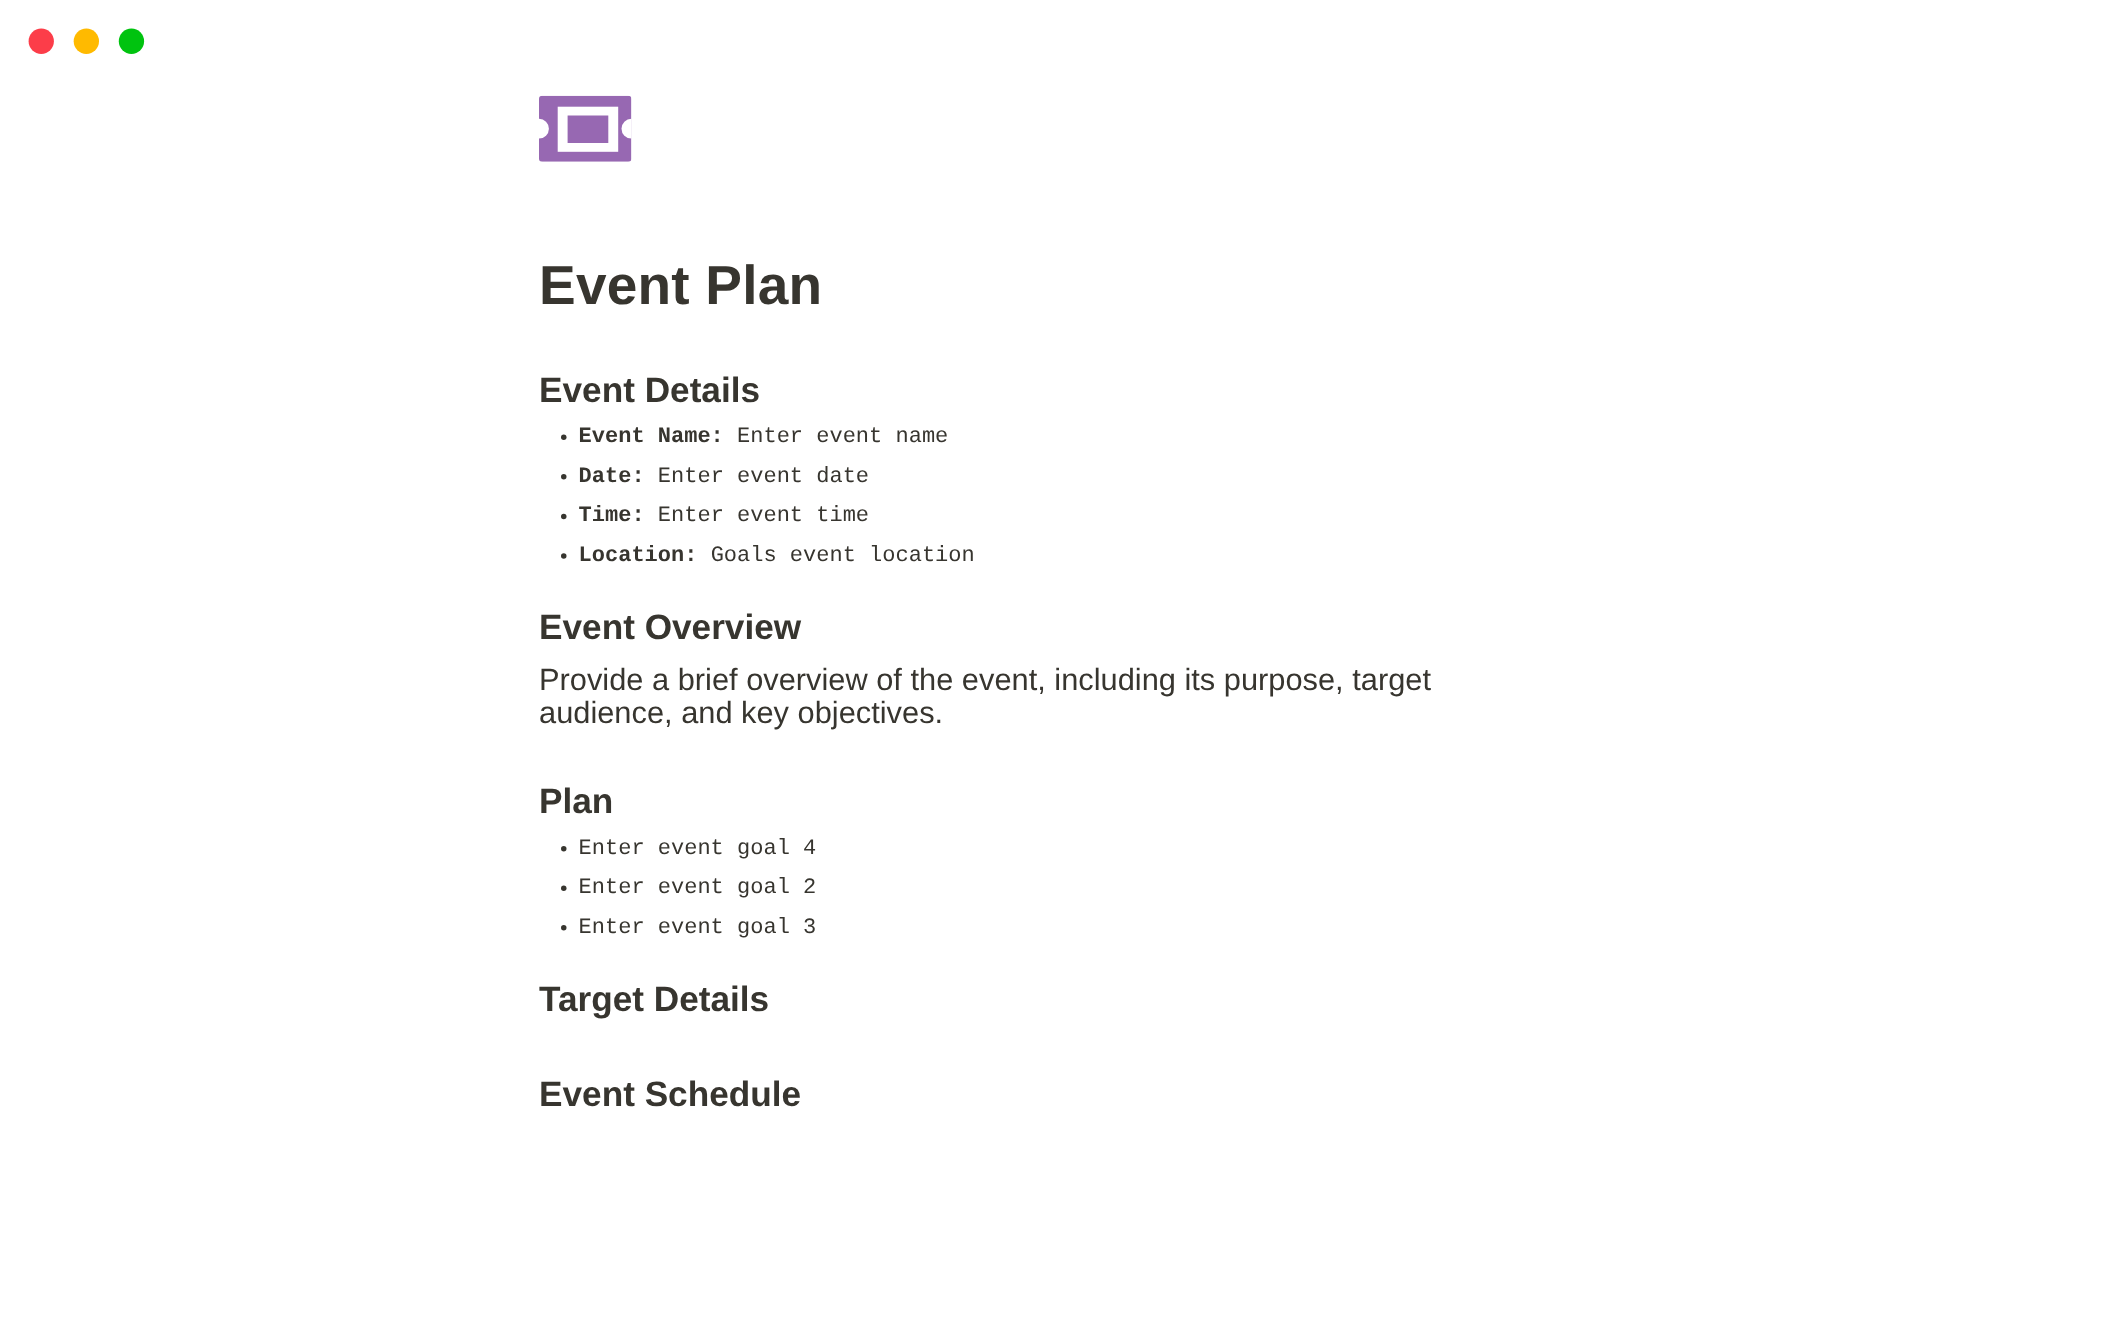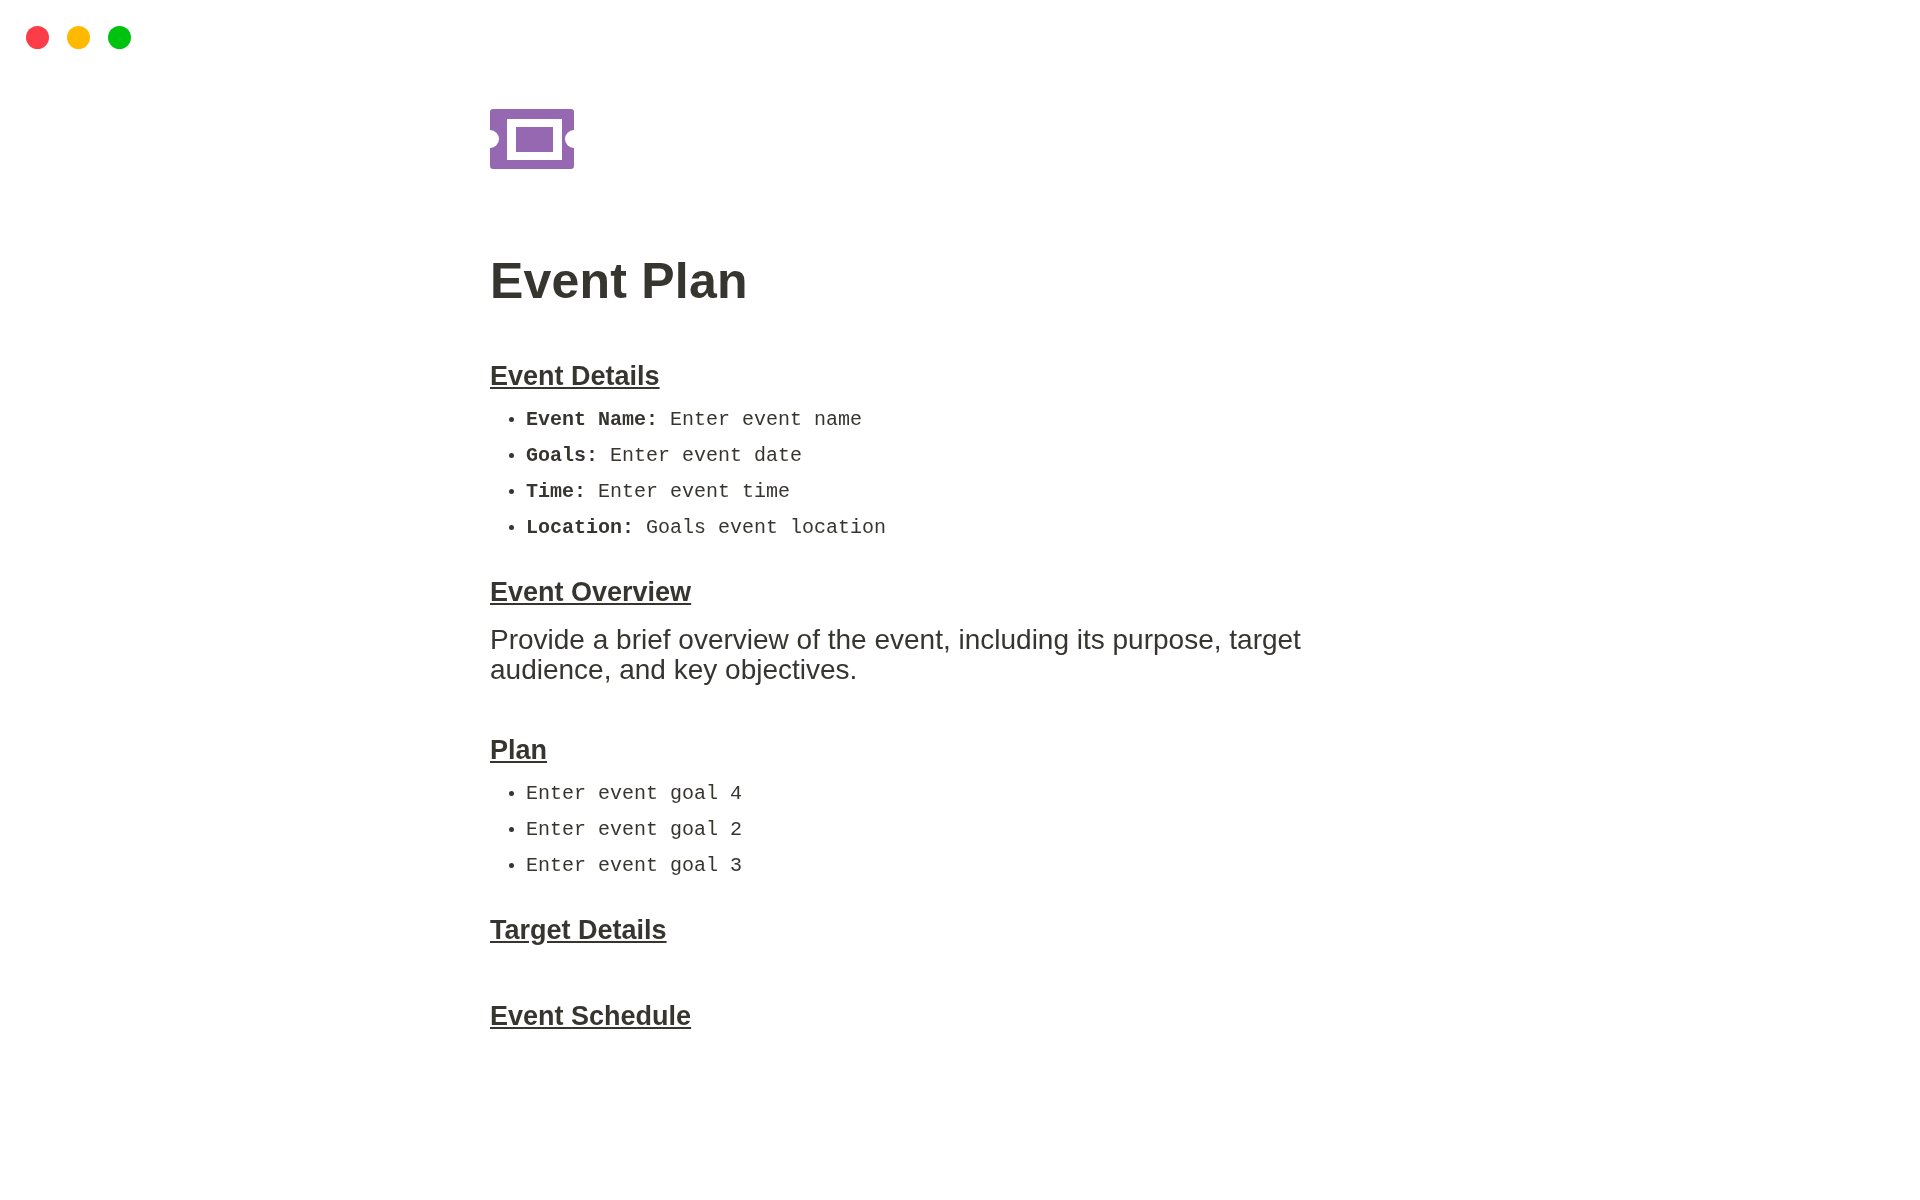--- a/index.html
+++ b/index.html
@@ -24,41 +24,40 @@
     width: 23px;
     height: 23px;
     border-radius: 50%;
     border: none;
     padding: 0;
     cursor: pointer;
   }
   .content {
     width: 940px;
     margin: 0 auto;
-    padding-top: 109px;
+    padding-top: 87px;
   }
   .page-icon {
     width: 84px;
     height: 60px;
     display: block;
     cursor: pointer;
   }
   .page-title {
     margin: 82px 0 0 0;
     font-size: 50px;
     line-height: 60px;
     font-weight: 700;
     letter-spacing: 0.2px;
   }
   .section-heading {
     margin: 44px 0 0 0;
-    font-size: 27px;
+    font-size: 32px;
     line-height: 42px;
     font-weight: 700;
-    text-decoration: underline;
   }
   ul + .section-heading { margin-top: 28px; }
   .paragraph {
     margin: 12px 0 0 0;
     font-size: 28px;
     line-height: 30px;
     font-weight: 400;
   }
   .bullet-list {
     margin: 8px 0 0 0;
@@ -98,21 +97,21 @@
 
     <h1 class="page-title">Event Plan</h1>
 
     <h2 class="section-heading">Event Details</h2>
     <ul class="bullet-list">
       <li>
         <span class="bold-label">Event Name:</span>
         <span>Enter event name</span>
       </li>
       <li>
-        <span class="bold-label">Goals:</span>
+        <span class="bold-label">Date:</span>
         <span>Enter event date</span>
       </li>
       <li>
         <span class="bold-label">Time:</span>
         <span>Enter event time</span>
       </li>
       <li>
         <span class="bold-label">Location:</span>
         <span>Goals event location</span>
       </li>

